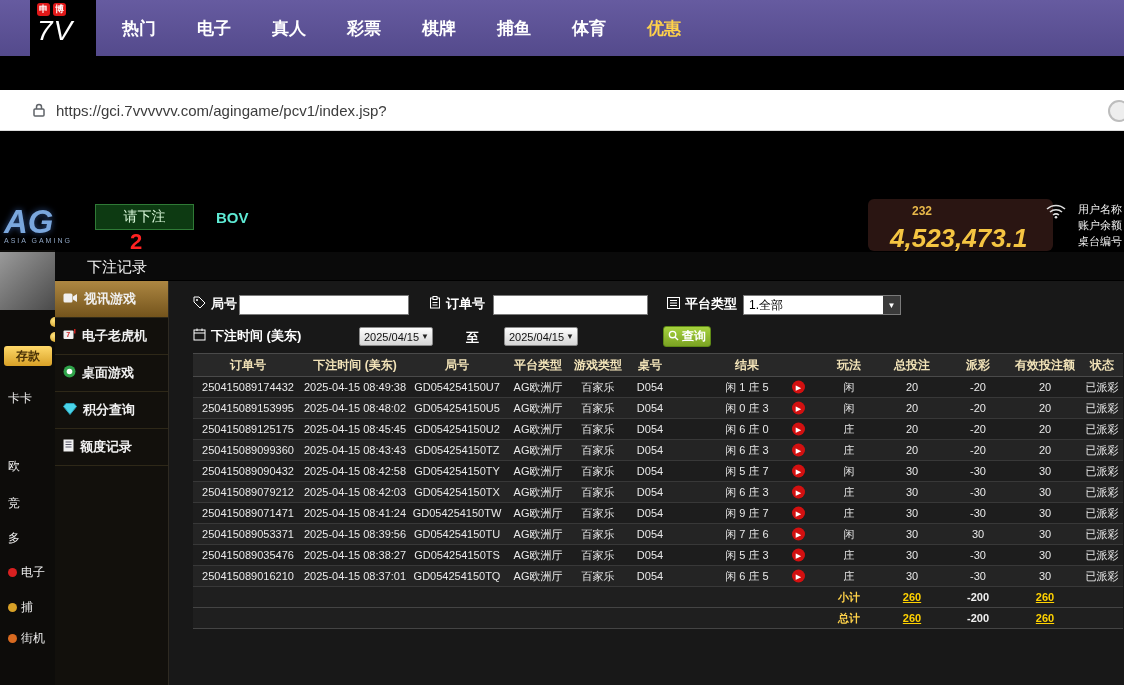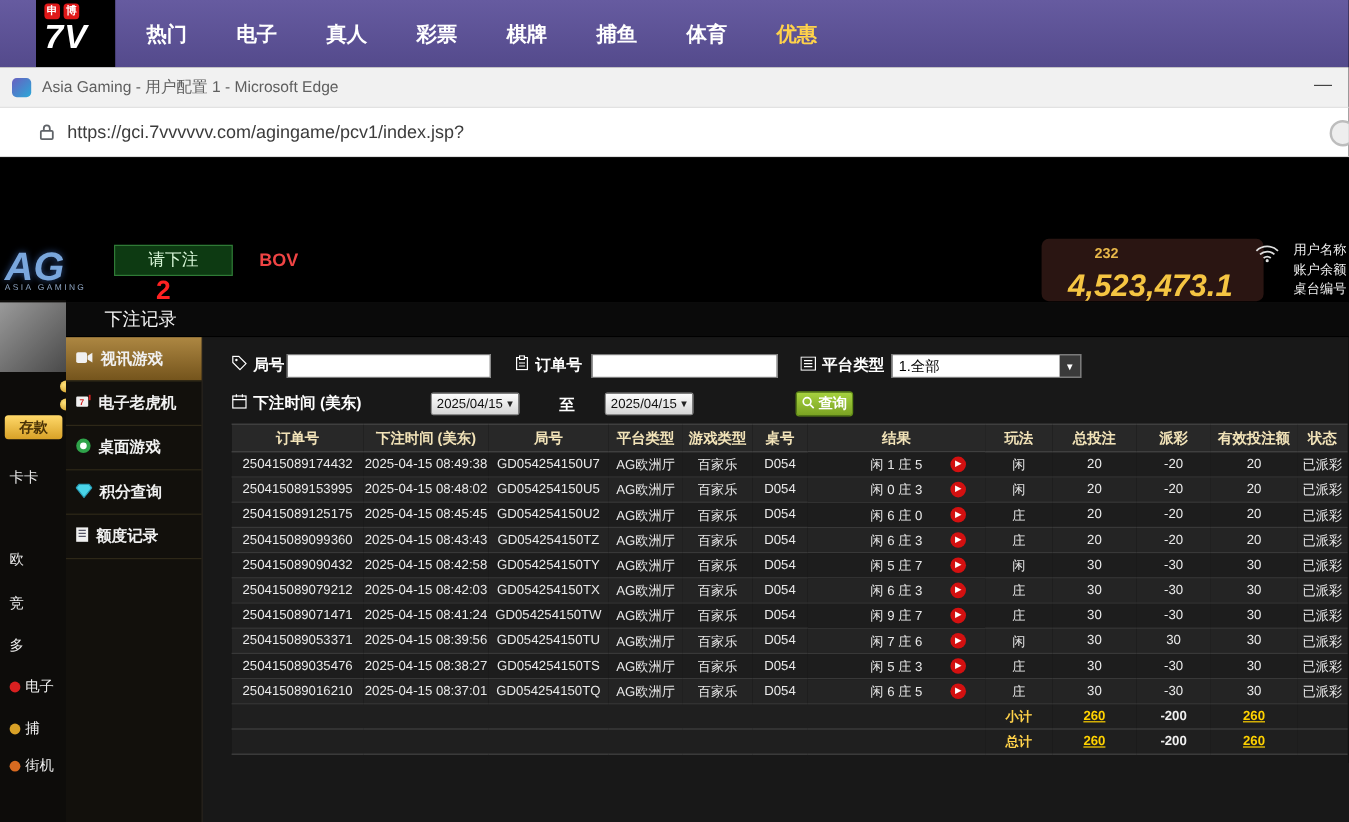--- a/index.html
+++ b/index.html
@@ -20,21 +20,21 @@
     background: #000;
   }
   .logo-badges { position: absolute; left: 7px; top: 3px; display: flex; gap: 3px; }
   .logo-badge {
     width: 13px; height: 13px; background: #e01818; border-radius: 3px;
     color: #fff; font-size: 9px; font-weight: bold;
     display: flex; align-items: center; justify-content: center;
   }
   .logo-text {
     position: absolute; left: 7px; top: 15px; color: #fff;
-    font-size: 28px; font-weight: bold; font-style: italic; letter-spacing: 1px;
+    font-size: 28px; font-weight: normal; font-style: italic; letter-spacing: 1px;
   }
   .nav-items {
     position: absolute; left: 122px; top: 0; height: 56px;
     display: flex; align-items: center; gap: 41px;
   }
   .nav-item { color: #fff; font-size: 17px; font-weight: bold; cursor: pointer; white-space: nowrap; }
   .nav-item.gold { color: #ffd24a; }
 
   
   .titlebar {
@@ -69,21 +69,21 @@
   }
   .ag-logo { position: absolute; left: 4px; top: 72px; z-index: 1; }
   .ag-logo .big { font-size: 33px; font-weight: bold; font-style: italic; color: #7aa7dd; text-shadow: 0 0 6px #2a4a80; }
   .ag-logo .sub { font-size: 7px; color: #8fa6c4; letter-spacing: 2px; margin-top: -4px; }
   .bet-box {
     position: absolute; left: 95px; top: 73px; width: 99px; height: 26px; z-index: 1;
     background: #0d3a12; border: 1px solid #2f7a36; color: #d9f7d9;
     font-size: 14px; display: flex; align-items: center; justify-content: center;
   }
   .countdown { position: absolute; left: 130px; top: 98px; color: #ff2222; font-size: 22px; font-weight: bold; z-index: 1; }
-  .bov { position: absolute; left: 216px; top: 78px; color: #ef4444; font-size: 15px; font-weight: bold; z-index: 1; }
+  .bov { position: absolute; left: 216px; top: 78px; color: #5eead4; font-size: 15px; font-weight: bold; z-index: 1; }
   .jackpot-panel { position: absolute; left: 868px; top: 68px; width: 185px; height: 52px; background: #2a1512; border-radius: 6px; z-index: 1; }
   .ticker { position: absolute; left: 912px; top: 73px; color: #e8b84a; font-size: 12px; font-weight: bold; z-index: 2; }
   .jackpot { position: absolute; left: 890px; top: 92px; color: #f5c542; font-size: 26px; font-weight: bold; font-style: italic; z-index: 2; }
   .wifi { position: absolute; left: 1046px; top: 73px; z-index: 2; }
   .info-labels { position: absolute; left: 1078px; top: 70px; z-index: 2; }
   .info-labels div { color: #eee; font-size: 11px; line-height: 16px; white-space: nowrap; }
 
   
   .leftstrip {
     position: absolute; left: 0; top: 119px; width: 55px; height: 435px;
@@ -195,25 +195,20 @@
       <div class="nav-item">电子</div>
       <div class="nav-item">真人</div>
       <div class="nav-item">彩票</div>
       <div class="nav-item">棋牌</div>
       <div class="nav-item">捕鱼</div>
       <div class="nav-item">体育</div>
       <div class="nav-item gold">优惠</div>
     </div>
   </div>
 
-  <div class="titlebar">
-    <div class="favicon"></div>
-    <div class="window-title">Asia Gaming - 用户配置 1 - Microsoft Edge</div>
-    <div class="min-btn">—</div>
-  </div>
 
   <div class="addressbar">
     <span class="lock-wrap">
       <svg width="12" height="14" viewBox="0 0 12 14">
           <rect x="1" y="6" width="10" height="7" rx="1" fill="none" stroke="#5f6368" stroke-width="1.5"></rect>
           <path d="M3.5 6V4a2.5 2.5 0 0 1 5 0v2" fill="none" stroke="#5f6368" stroke-width="1.5"></path>
         </svg>
     </span>
     <span class="url-text">https://gci.7vvvvvv.com/agingame/pcv1/index.jsp?</span>
     <div class="browser-profile"></div>

